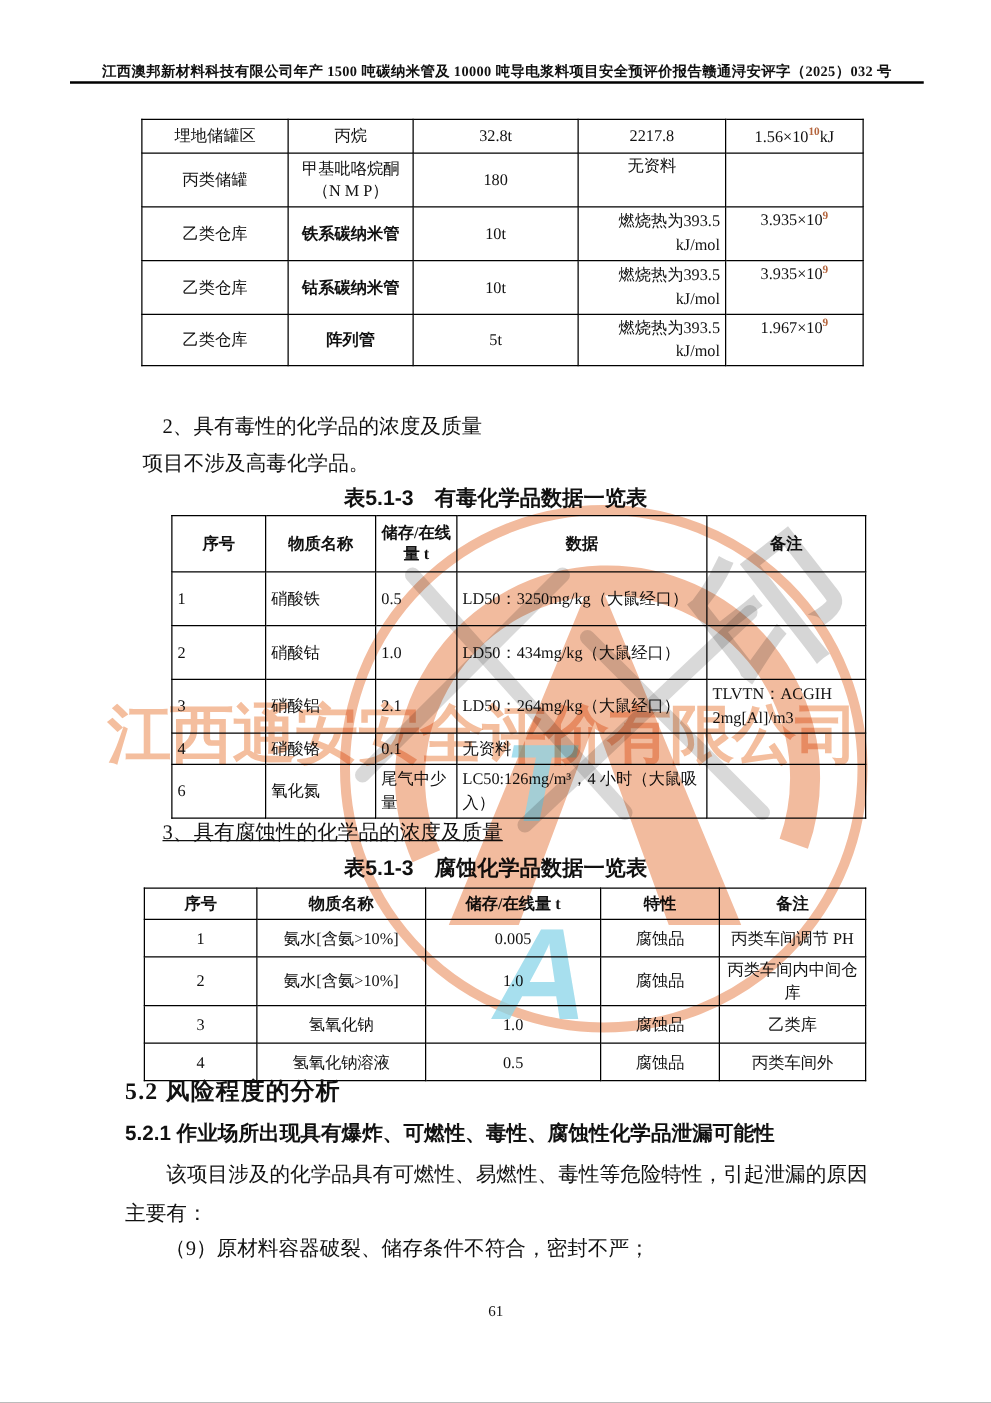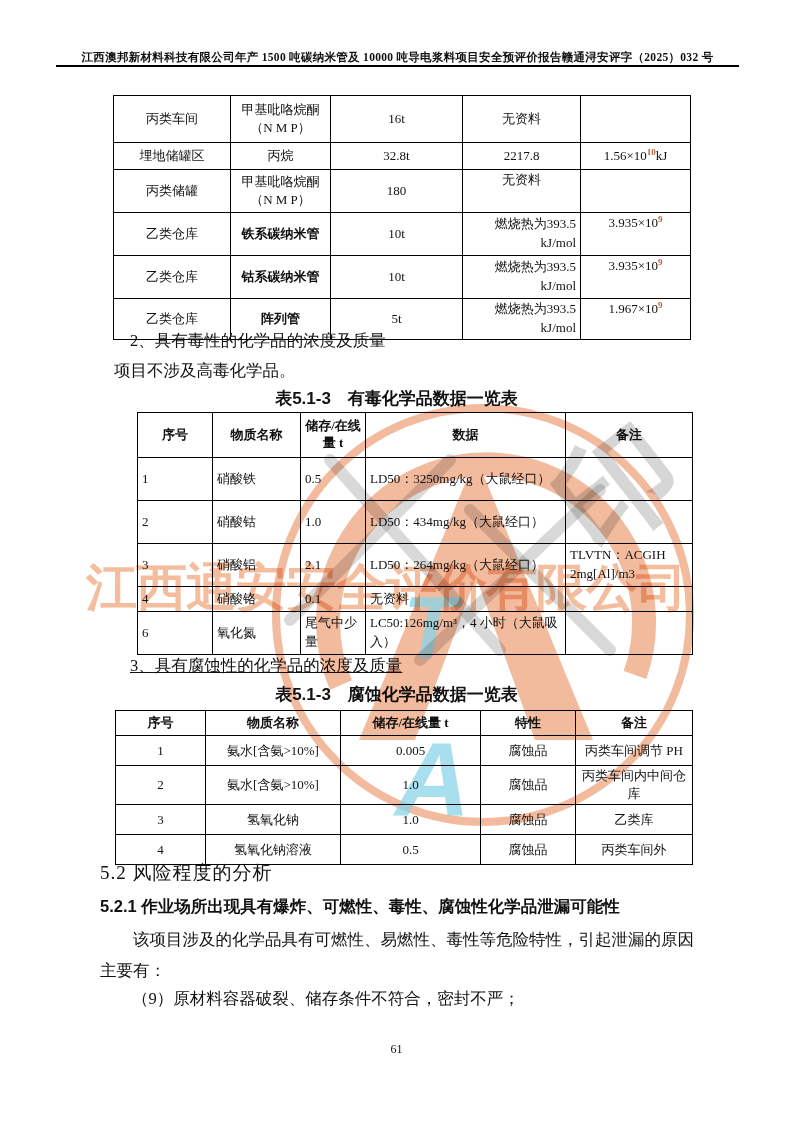--- a/index.html
+++ b/index.html
@@ -33,21 +33,21 @@
   .tbl-toxic tr.r42 td{height:40px;} .tbl-toxic tr.r22 td{height:22px;} .tbl-toxic tr.r40 td{height:40px;}
   
   .tbl-cor{position:absolute;top:710px;left:115px;width:577px;}
   .tbl-cor th{height:22px;}
   .tbl-cor td{height:27px;text-align:center;}
   
   .line-sec{position:absolute;left:130px;font-size:16.5px;}
   .sec2{top:330px;} .sec2b{top:360px;left:114px;} .sec3{top:655px;text-decoration:underline;}
   .tbl-title{position:absolute;left:0;right:0;text-align:center;font-weight:bold;font-size:17px;font-family:"Liberation Sans","DejaVu Sans",sans-serif;}
   .tt1{top:387px;} .tt2{top:683px;}
-  .h52{position:absolute;top:860px;left:100px;font-size:19px;font-weight:normal;letter-spacing:1px;}
+  .h52{position:absolute;top:860px;left:100px;font-size:19px;font-weight:bold;letter-spacing:1px;}
   .h521{position:absolute;top:896px;left:100px;font-size:16.5px;font-weight:bold;font-family:"Liberation Sans","DejaVu Sans",sans-serif;}
   .para{position:absolute;top:924px;left:100px;right:92px;font-size:16.5px;line-height:31px;text-indent:2em;}
   .para2{position:absolute;top:988px;left:132px;font-size:16.5px;}
   .pageno{position:absolute;top:1042px;left:0;right:0;text-align:center;font-size:12px;}
   
   .wm{pointer-events:none;}
   .wm-company{
     position:absolute;top:554px;left:86px;width:616px;
     font-size:51px;font-weight:bold;white-space:nowrap;letter-spacing:-1px;
     color:rgba(233,125,62,.50);mix-blend-mode:multiply;z-index:5;
@@ -70,27 +70,20 @@
 
   <table class="tbl-top">
     <colgroup>
         <col style="width:117px">
         <col style="width:100px">
         <col style="width:132px">
         <col style="width:118px">
         <col style="width:110px">
       </colgroup>
     <tbody>
-        <tr class="h44">
-      <td class="tc">丙类车间</td>
-      <td class="tc">甲基吡咯烷酮（N M P）</td>
-      <td class="tc">16t</td>
-      <td class="tc">无资料</td>
-      <td class="tc"></td>
-    </tr>
     <tr>
       <td class="tc">埋地储罐区</td>
       <td class="tc">丙烷</td>
       <td class="tc">32.8t</td>
       <td class="tc">2217.8</td>
       <td class="tc"><span>1.56×10</span><sup class="sci">10</sup><span>kJ</span></td>
     </tr>
     <tr class="h40">
       <td class="tc">丙类储罐</td>
       <td class="tc">甲基吡咯烷酮（N M P）</td>

